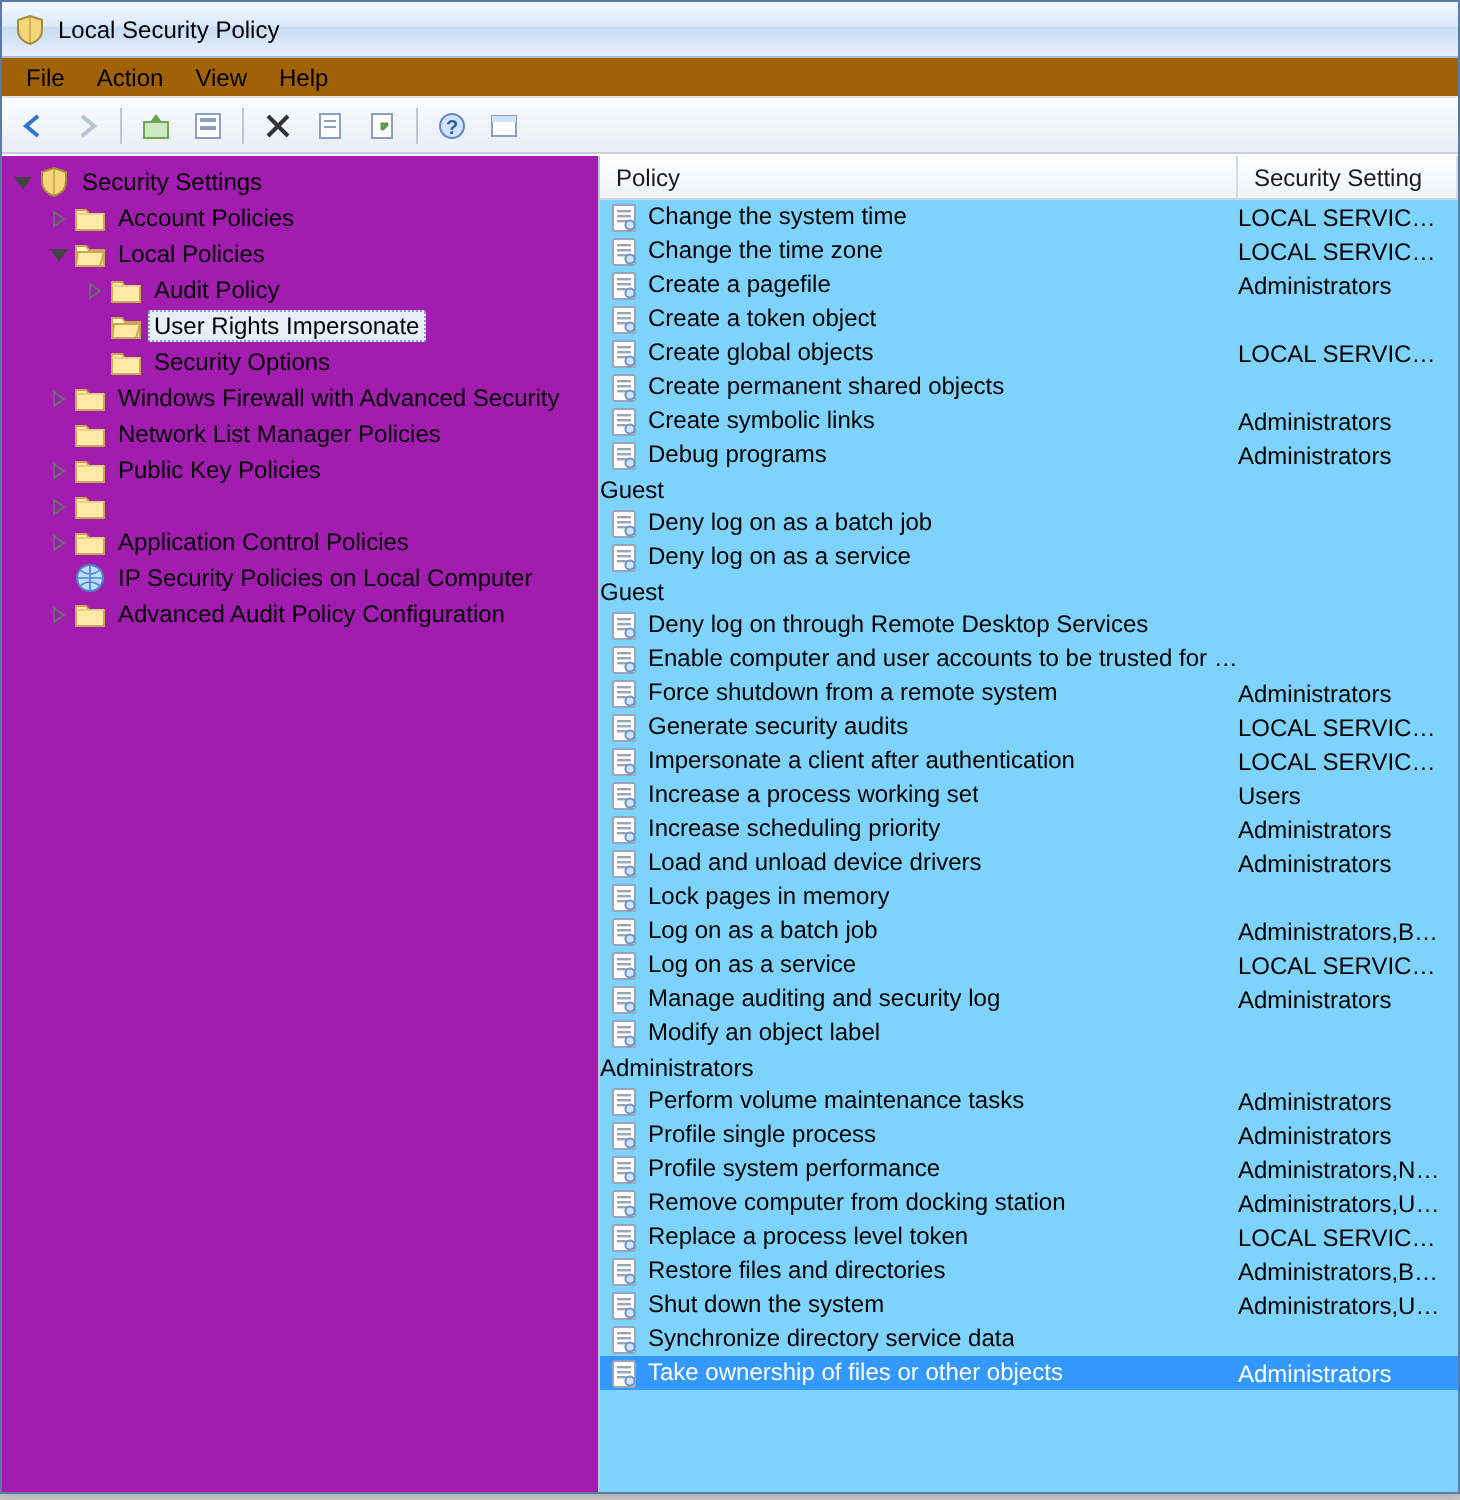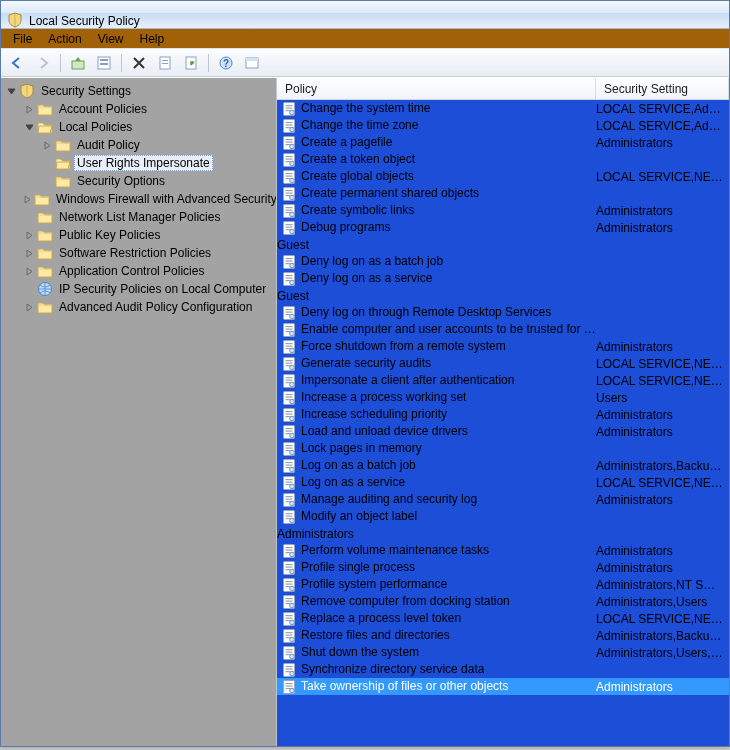--- a/index.html
+++ b/index.html
@@ -12,21 +12,21 @@
     background: #fff;
     display: flex; flex-direction: column;
     box-shadow: 0 0 6px rgba(0,0,0,.25);
   }
 
   
   .titlebar {
     height: 28px;
     background: linear-gradient(to bottom, #f3f8fe 0%, #dbeafb 45%, #c7dcf3 46%, #e7f0fb 100%);
     border-bottom: 1px solid #a8b9d1;
-    display: flex; align-items: flex-end; padding: 0 6px;
+    display: flex; align-items: center; padding: 0 6px;
   }
   .titlebar .app-icon { width: 16px; height: 16px; margin-right: 6px; }
   .titlebar .title { font-size: 12px; color: #000; }
 
   
   .menubar {
     height: 20px;
     background: #a16207;
     border-bottom: 1px solid #e3e3e3;
     display: flex; align-items: center; padding: 0 4px;
@@ -46,27 +46,27 @@
     border: 1px solid transparent; border-radius: 2px;
   }
   .toolbar .sep { width: 1px; height: 18px; background: #c0c6d1; margin: 0 3px; }
 
   
   .split {
     flex: 1; display: flex; min-height: 0;
     border-top: 1px solid #fff;
   }
   .left-pane {
-    width: 276px; background: #a3a3a3;
+    width: 299px; background: #a21caf;
     border-right: 1px solid #c0c6d1;
     padding: 4px 0 4px 4px;
     overflow: auto;
   }
   .right-pane {
-    flex: 1; background: #1d4ed8; display: flex; flex-direction: column;
+    flex: 1; background: #7dd3fc; display: flex; flex-direction: column;
     min-width: 0;
   }
 
   
   .tree, .tree ul { list-style: none; margin: 0; padding: 0; }
   .tree ul { padding-left: 18px; }
   .tree li { position: relative; }
   .node {
     display: flex; align-items: center; height: 18px; white-space: nowrap;
     padding-right: 6px;
@@ -365,21 +365,20 @@
               <span class="exp">
                     <svg viewBox="0 0 9 9">
                       <use href="#tri-right"></use>
                     </svg>
                   </span>
               <span class="nicn">
                     <svg viewBox="0 0 16 16">
                       <use href="#folder-icon"></use>
                     </svg>
                   </span>
-              <span class="lbl">Software Restriction Policies</span>
             </div>
               </li>
             <li>
                 <div class="node">
               <span class="exp">
                     <svg viewBox="0 0 9 9">
                       <use href="#tri-right"></use>
                     </svg>
                   </span>
               <span class="nicn">

